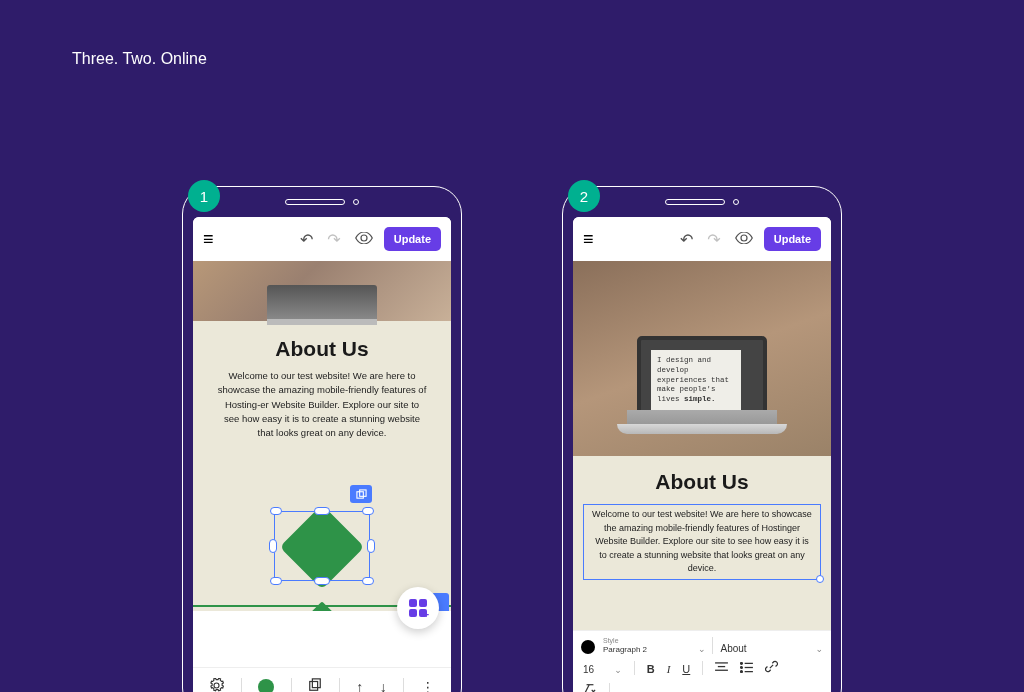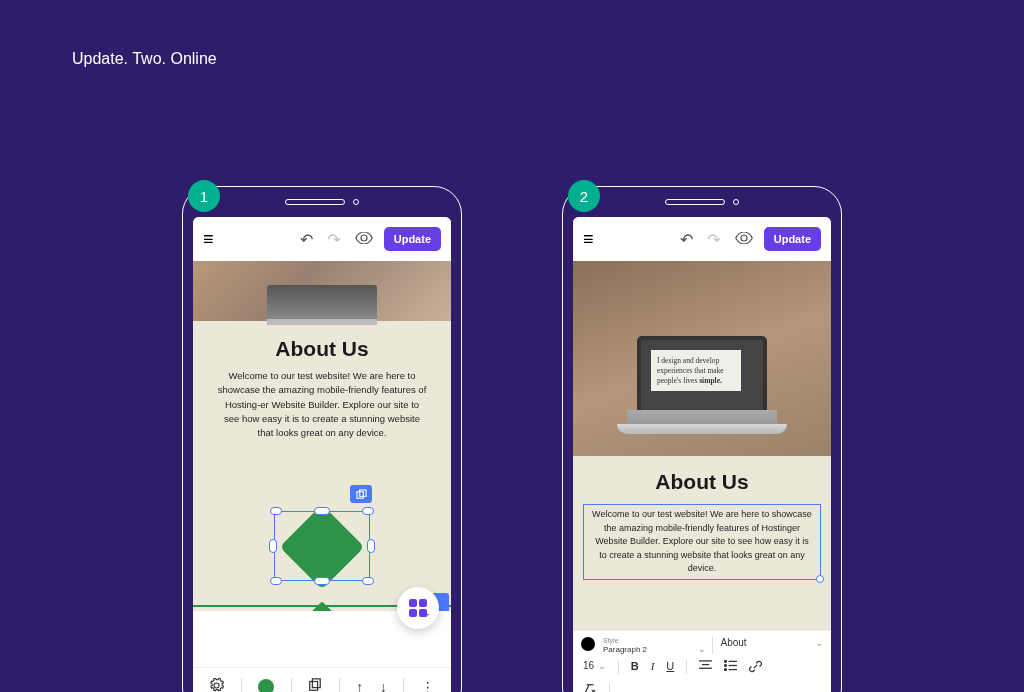--- a/index.html
+++ b/index.html
@@ -309,21 +309,21 @@
   border-radius: 5px 5px 0 0;
   padding: 10px;
 }
 .laptop2-text {
   background: #efeee8;
   width: 90px;
   padding: 6px 6px;
   font-size: 7.5px;
   color: #333;
   line-height: 1.3;
-  font-family: Liberation Serif, serif;
+  font-family: Liberation Mono, monospace;
 }
 .laptop2-text b { font-weight: 700; }
 .laptop2-base {
   width: 170px;
   height: 10px;
   background: linear-gradient(180deg,#d8d8d8,#b8b8b8);
   border-radius: 0 0 10px 10px;
   position: relative;
 }
 .laptop2-kb {
@@ -365,21 +365,21 @@
 .toolbar2 {
   background: #fff;
   border-top: 1px solid #eee;
   padding: 6px 8px;
   display: flex;
   flex-direction: column;
   gap: 4px;
 }
 .tb-row {
   display: flex;
-  align-items: flex-start;
+  align-items: flex-end;
   gap: 8px;
   font-size: 10px;
   color: #333;
 }
 .black-dot { width: 14px; height: 14px; background: #000; border-radius: 50%; }
 .style-sel {
   flex: 1;
   display: flex;
   flex-direction: column;
   font-size: 8px;
@@ -400,21 +400,21 @@
 .tb-btn { font-size: 11px; }
 .tb-btn.b { font-weight: 700; }
 .tb-btn.i { font-style: italic; font-family: serif; }
 .tb-btn.u { text-decoration: underline; }
 .divv { width: 1px; height: 14px; background: #ddd; }
 </style>
 </head>
 <body>
 
 <div class="header">
-  <div class="tagline">Update. Two. Online</div>
+  <div class="tagline">Three. Two. Online</div>
 </div>
 
 <div class="phones">
 
   <div class="phone-wrap">
     <div class="step-badge">1</div>
     <div class="phone">
       <div class="speaker">
         <div class="speaker-bar"></div>
           <div class="speaker-dot"></div>
@@ -545,21 +545,21 @@
                   <span>Paragraph 2</span>
                   <span class="chev">⌄</span>
                 </span>
             </div>
             <div class="font-sel">
               <span>About</span>
               <span class="chev">⌄</span>
             </div>
           </div>
           <div class="tb-row tb-row2">
-            <span style="display:flex;align-items:center;gap:4px;">
+            <span style="display:flex;align-items:center;gap:20px;">
                 <span>16</span>
                 <span class="chev">⌄</span>
               </span>
             <span class="divv"></span>
             <span class="tb-btn b">B</span>
             <span class="tb-btn i">I</span>
             <span class="tb-btn u">U</span>
             <span class="divv"></span>
             <span class="tb-btn">
               <svg width="13" height="11" viewBox="0 0 14 12">

